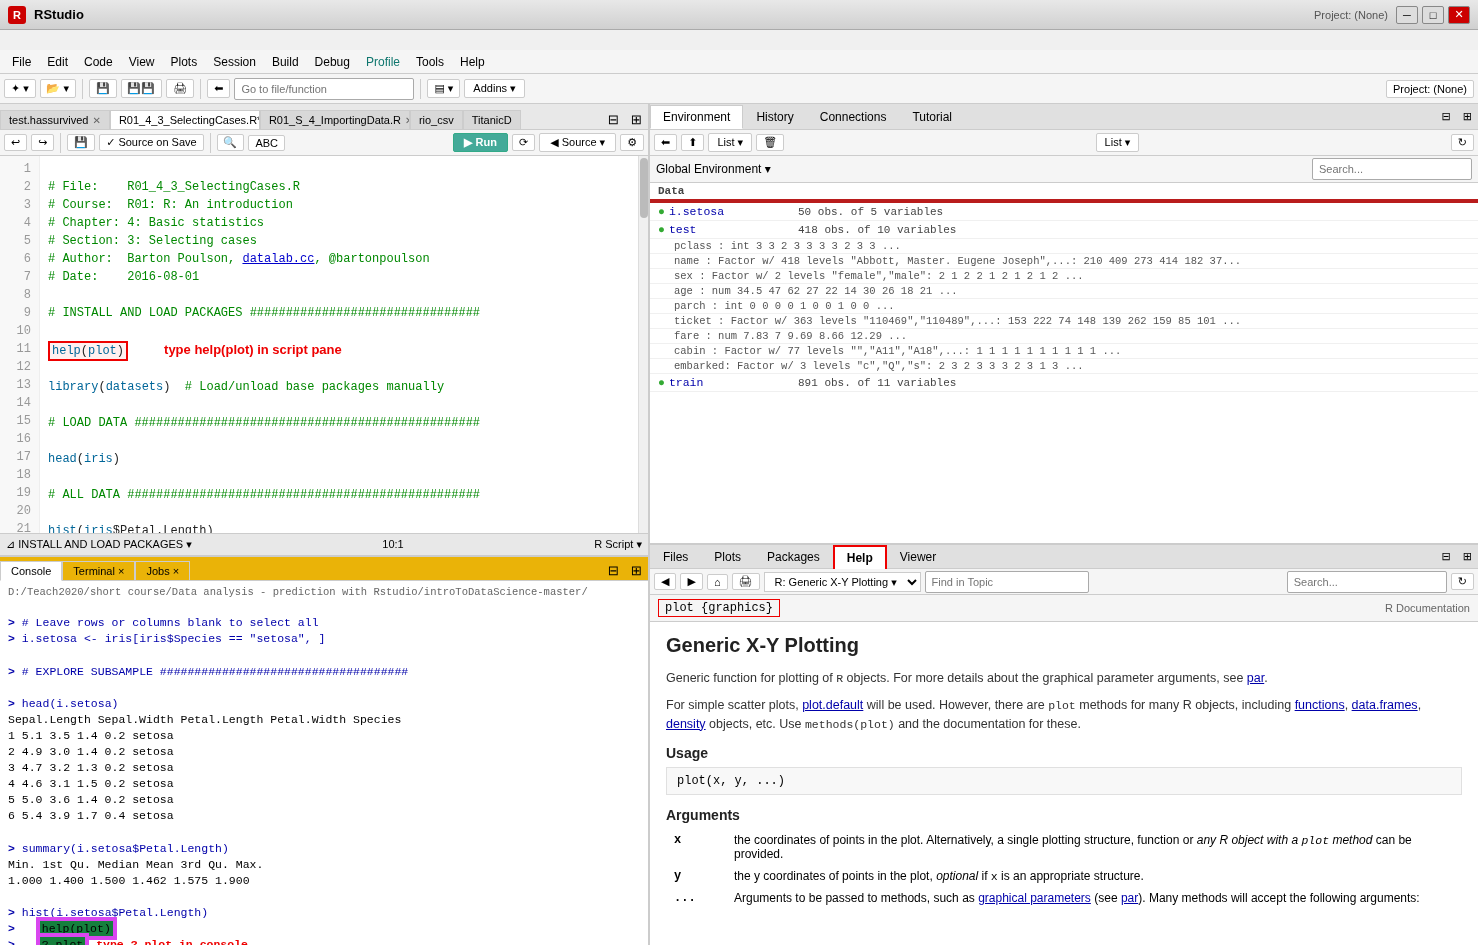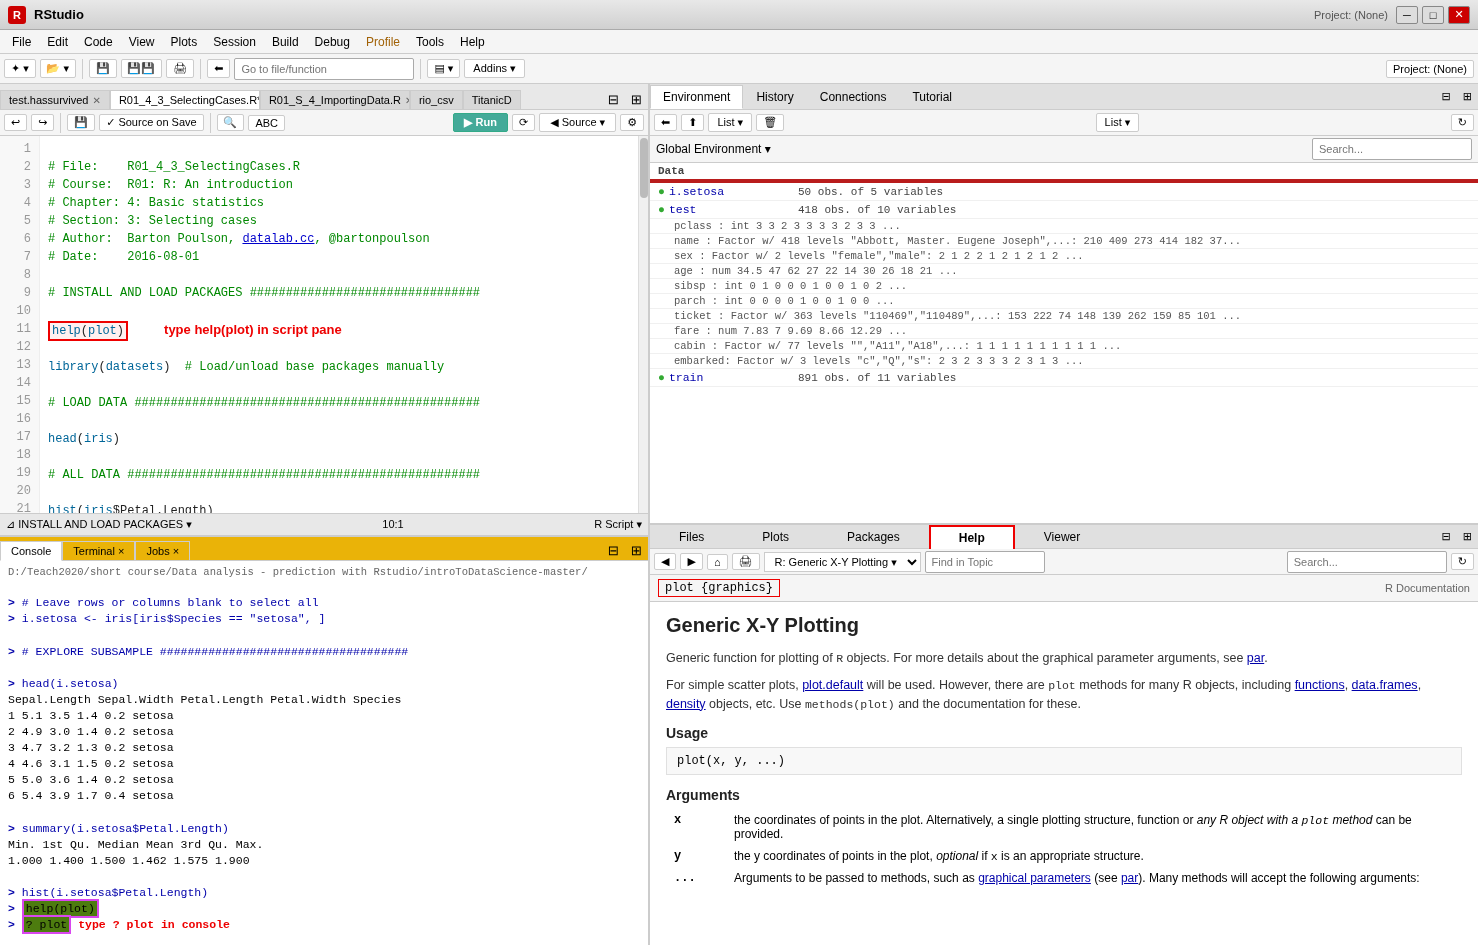--- a/index.html
+++ b/index.html
@@ -7,23 +7,23 @@
     
     
     #titlebar { background: linear-gradient(to bottom, #e8e8e8, #d0d0d0); height: 30px; display: flex; align-items: center; padding: 0 8px; border-bottom: 1px solid #aaa; }
     #titlebar .app-icon { width: 18px; height: 18px; background: #c00; border-radius: 3px; margin-right: 8px; display: flex; align-items: center; justify-content: center; color: white; font-weight: bold; font-size: 11px; }
     #titlebar .title { font-size: 13px; font-weight: bold; flex: 1; }
     #titlebar .win-controls { display: flex; gap: 4px; }
     #titlebar .win-btn { width: 22px; height: 18px; border: 1px solid #888; border-radius: 2px; display: flex; align-items: center; justify-content: center; font-size: 11px; cursor: pointer; background: #ddd; }
     #titlebar .win-btn.close { background: #c00; color: white; }
 
     
-    #menubar { background: #f5f5f5; height: 24px; display: flex; align-items: center; padding: 0 4px; border-bottom: 1px solid #ccc; }
+    #menubar { background: #f5f5f5; height: 24px; display: flex; align-items: center; padding: 0 4px; border-bottom: 1px solid #ccc; margin-top: 20px; }
     .menu-item { padding: 2px 8px; cursor: pointer; font-size: 12px; }
-    .menu-item.highlight { color: #a16207; }
+    .menu-item.highlight { color: #0f766e; }
 
     
     #toolbar { background: #f5f5f5; height: 30px; display: flex; align-items: center; padding: 0 4px; border-bottom: 1px solid #ccc; gap: 4px; }
     .toolbar-btn { padding: 2px 6px; border: 1px solid #ccc; border-radius: 2px; background: white; cursor: pointer; font-size: 11px; display: flex; align-items: center; gap: 2px; }
     .toolbar-sep { width: 1px; background: #ccc; height: 20px; margin: 0 2px; }
     .toolbar-input { height: 22px; border: 1px solid #aaa; padding: 0 6px; font-size: 11px; width: 180px; border-radius: 2px; }
     .addins-btn { padding: 2px 8px; border: 1px solid #ccc; border-radius: 2px; background: white; cursor: pointer; font-size: 11px; }
 
     
     #main { display: flex; height: calc(945px - 30px - 24px - 30px); }
@@ -59,21 +59,21 @@
     
     #console-tabs { background: #eab308; height: 26px; display: flex; align-items: flex-end; border-bottom: 1px solid #ccc; border-top: 2px solid #ccc; }
     .console-tab { padding: 3px 10px; border: 1px solid #ccc; border-bottom: none; cursor: pointer; font-size: 11px; display: flex; align-items: center; gap: 4px; }
     .console-tab.active { background: white; border-bottom: 1px solid white; margin-bottom: -1px; }
 
     
     #console { flex: 1; background: white; overflow: auto; font-family: 'Courier New', monospace; font-size: 11.5px; padding: 4px 8px; line-height: 1.4; }
     .console-path { color: #666; font-size: 10.5px; }
     .console-cmd { color: #00a; }
     .console-prompt { color: #00a; font-weight: bold; }
-    .console-hl { border: 2px solid #d946ef; background: #4d7c0f; display: inline; padding: 1px 2px; }
+    .console-hl { border: 4px solid #d946ef; background: #15803d; display: inline; padding: 1px 2px; margin-left: 14px; }
     .console-red { color: #e00; font-weight: bold; }
 
     
     #right-panel { flex: 1; display: flex; flex-direction: column; }
 
     
     #env-tabs { background: #e0e0e0; height: 26px; display: flex; align-items: center; border-bottom: 1px solid #ccc; }
     .env-tab { padding: 4px 12px; cursor: pointer; font-size: 12px; border: 1px solid transparent; }
     .env-tab.active { background: white; border-color: #ccc; border-bottom-color: white; }
 
@@ -87,32 +87,32 @@
     #env-search { height: 22px; border: 1px solid #aaa; padding: 0 6px; font-size: 11px; width: 160px; border-radius: 2px; margin-left: auto; }
     .env-section { padding: 2px 8px; font-weight: bold; font-size: 11px; color: #444; border-bottom: 4px solid #b91c1c; }
     .env-row { display: flex; padding: 2px 8px; border-bottom: 1px solid #f0f0f0; align-items: baseline; }
     .env-name { width: 140px; color: #00a; }
     .env-name .bullet { color: #3a3; margin-right: 4px; }
     .env-value { flex: 1; color: #444; font-size: 11px; }
     .env-detail { color: #555; font-size: 10.5px; padding: 1px 8px 1px 24px; border-bottom: 1px solid #f0f0f0; }
 
     
     #help-tabs { background: #e0e0e0; height: 26px; display: flex; align-items: center; border-bottom: 1px solid #ccc; border-top: 2px solid #ccc; }
-    .help-tab { padding: 4px 28px; cursor: pointer; font-size: 12px; border: 1px solid transparent; }
+    .help-tab { padding: 4px 12px; cursor: pointer; font-size: 12px; border: 1px solid transparent; }
     .help-tab.active { background: white; border-color: #ccc; border-bottom-color: white; }
 
     
     #help-toolbar { background: #f5f5f5; height: 26px; display: flex; align-items: center; padding: 0 4px; border-bottom: 1px solid #ccc; gap: 4px; }
     #help-search { height: 22px; border: 1px solid #aaa; padding: 0 6px; font-size: 11px; width: 200px; border-radius: 2px; margin-left: auto; }
 
     
     #help-content { flex: 1; background: white; overflow: auto; padding: 0; font-family: Arial, sans-serif; font-size: 12px; }
     #help-top-bar { display: flex; align-items: center; gap: 6px; padding: 4px 8px; background: #f5f5f5; border-bottom: 1px solid #ccc; }
     .help-dropdown { padding: 2px 6px; border: 1px solid #ccc; background: white; cursor: pointer; font-size: 11px; }
-    .find-topic { height: 22px; border: 1px solid #aaa; padding: 0 6px; font-size: 11px; width: 120px; border-radius: 2px; }
+    .find-topic { height: 22px; border: 1px solid #aaa; padding: 0 6px; font-size: 11px; width: 164px; border-radius: 2px; }
     .pkg-label { border: 1px solid #e00; padding: 1px 6px; font-family: 'Courier New', monospace; font-size: 12px; }
     .rdoc-label { color: #666; font-size: 11px; margin-left: auto; }
     
     #help-body { padding: 12px 16px; }
     #help-body h1 { font-size: 20px; font-weight: bold; margin-bottom: 12px; color: #222; }
     #help-body h2 { font-size: 14px; font-weight: bold; margin: 12px 0 6px; color: #222; }
     #help-body p { margin-bottom: 8px; line-height: 1.5; color: #333; font-size: 12.5px; }
     #help-body .code-block { font-family: 'Courier New', monospace; background: #f8f8f8; padding: 6px 10px; border: 1px solid #e0e0e0; margin: 6px 0; font-size: 12px; }
     #help-body a { color: #00a; text-decoration: underline; cursor: pointer; }
     #help-body .arg-table { width: 100%; border-collapse: collapse; }
@@ -342,21 +342,20 @@
 
       <div class="env-row">
         <span class="env-name"><span class="bullet">●</span><span>test</span></span>
         <span class="env-value">418 obs. of 10 variables</span>
       </div>
 
       <div class="env-detail">pclass : int  3 3 2 3 3 3 3 2 3 3 ...</div>
       <div class="env-detail">name : Factor w/ 418 levels "Abbott, Master. Eugene Joseph",...: 210 409 273 414 182 37...</div>
       <div class="env-detail">sex : Factor w/ 2 levels "female","male": 2 1 2 2 1 2 1 2 1 2 ...</div>
       <div class="env-detail">age : num  34.5 47 62 27 22 14 30 26 18 21 ...</div>
-      <div class="env-detail">sibsp : int  0 1 0 0 0 1 0 0 1 0 2 ...</div>
       <div class="env-detail">parch : int  0 0 0 0 1 0 0 1 0 0 ...</div>
       <div class="env-detail">ticket : Factor w/ 363 levels "110469","110489",...: 153 222 74 148 139 262 159 85 101 ...</div>
       <div class="env-detail">fare : num  7.83 7 9.69 8.66 12.29 ...</div>
       <div class="env-detail">cabin : Factor w/ 77 levels "","A11","A18",...: 1 1 1 1 1 1 1 1 1 1 ...</div>
       <div class="env-detail">embarked: Factor w/ 3 levels "c","Q","s": 2 3 2 3 3 3 2 3 1 3 ...</div>
 
       <div class="env-row">
         <span class="env-name"><span class="bullet">●</span><span>train</span></span>
         <span class="env-value">891 obs. of 11 variables</span>
       </div>

